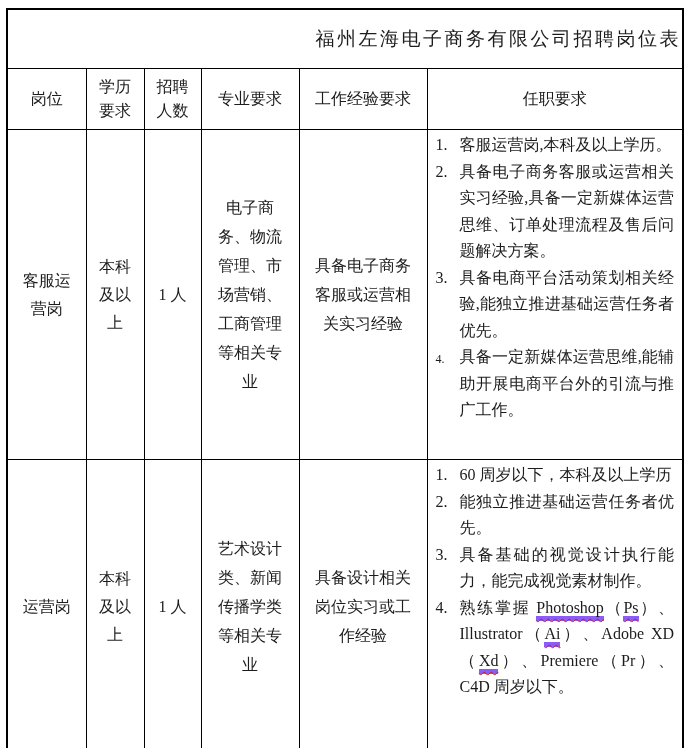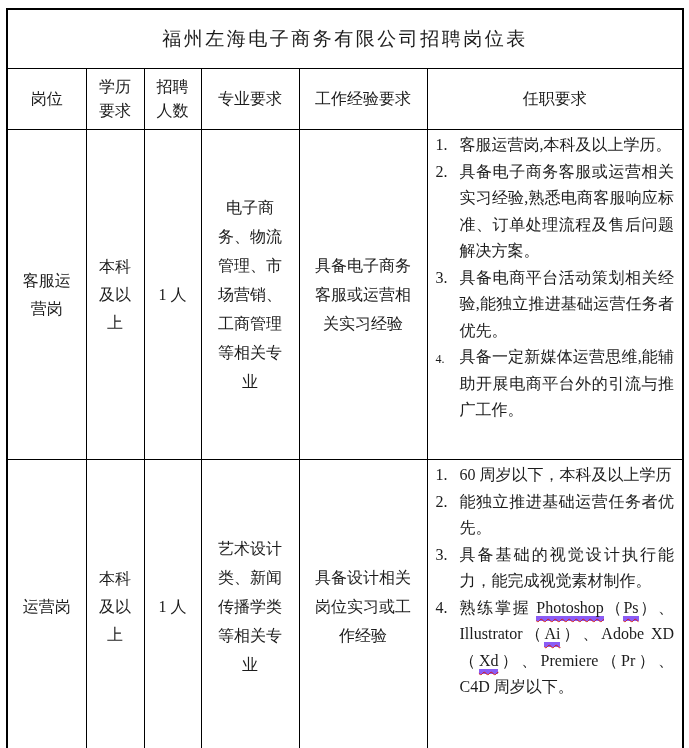--- a/index.html
+++ b/index.html
@@ -14,21 +14,21 @@
     position: absolute; left: 6px; top: 8px;
     width: 676px; border-collapse: collapse; table-layout: fixed;
     border: 2px solid #000;
   }
   table.job-table td, table.job-table th {
     border: 1px solid #000;
     font-weight: normal;
     overflow: hidden;
   }
   td.title-cell {
-    height: 56px; text-align: center; vertical-align: middle;
+    height: 56px; text-align: right; vertical-align: middle;
     font-size: 19px; font-weight: bold; letter-spacing: 2.5px;
   }
   tr.header-row th {
     height: 60px; text-align: center; vertical-align: middle;
     font-size: 16px; padding: 0 10px; line-height: 24px;
   }
   td.c-center {
     text-align: center; vertical-align: middle;
     font-size: 16px; line-height: 28px; padding: 0 12px;
   }
@@ -81,21 +81,21 @@
       </tr>
       <tr class="row-1">
         <td class="c-center">客服运营岗</td>
         <td class="c-center">本科及以上</td>
         <td class="c-center">1 人</td>
         <td class="c-left c-major">电子商务、物流管理、市场营销、工商管理等相关专业</td>
         <td class="c-left c-exp">具备电子商务客服或运营相关实习经验</td>
         <td class="c-req">
           <div>
               <div class="req-item"><span class="req-num">1.</span><span><span>客服运营岗,本科及以上学历。</span></span></div>
-              <div class="req-item"><span class="req-num">2.</span><span><span>具备电子商务客服或运营相关实习经验,熟悉电商客服响应标准、订单处理流程及售后问题解决方案。</span></span></div>
+              <div class="req-item"><span class="req-num">2.</span><span><span>具备电子商务客服或运营相关实习经验,具备一定新媒体运营思维、订单处理流程及售后问题解决方案。</span></span></div>
               <div class="req-item"><span class="req-num">3.</span><span><span>具备电商平台活动策划相关经验,能独立推进基础运营任务者优先。</span></span></div>
               <div class="req-item"><span class="req-num small">4.</span><span><span>具备一定新媒体运营思维,能辅助开展电商平台外的引流与推广工作。</span></span></div>
             </div>
         </td>
       </tr>
       <tr class="row-2">
         <td class="c-center">运营岗</td>
         <td class="c-center">本科及以上</td>
         <td class="c-center">1 人</td>
         <td class="c-left c-major">艺术设计类、新闻传播学类等相关专业</td>

